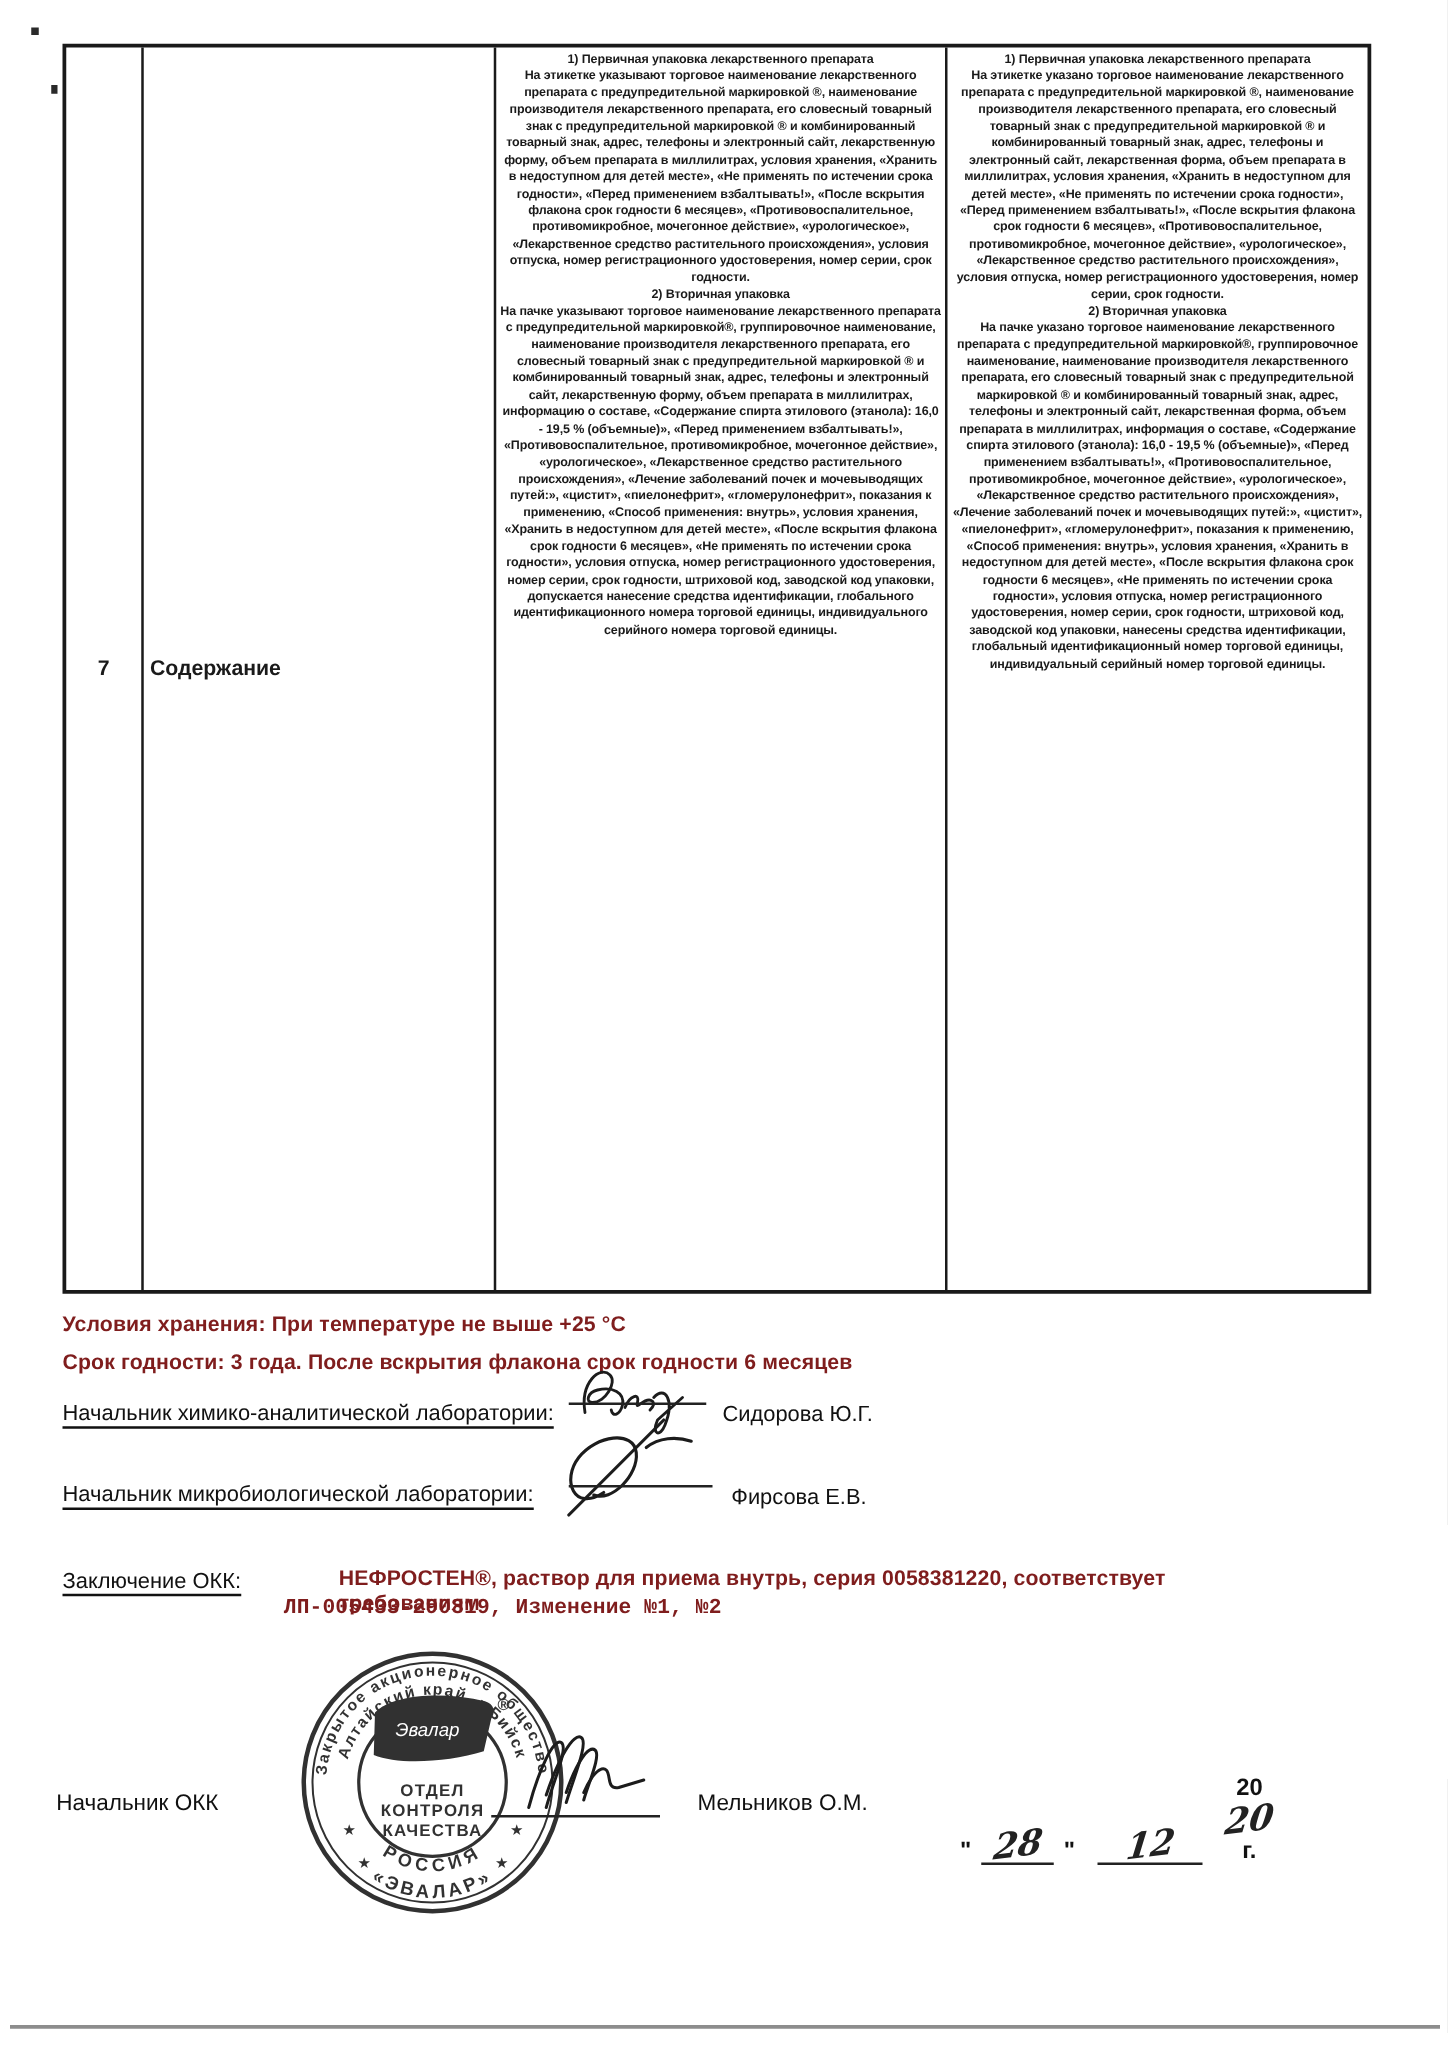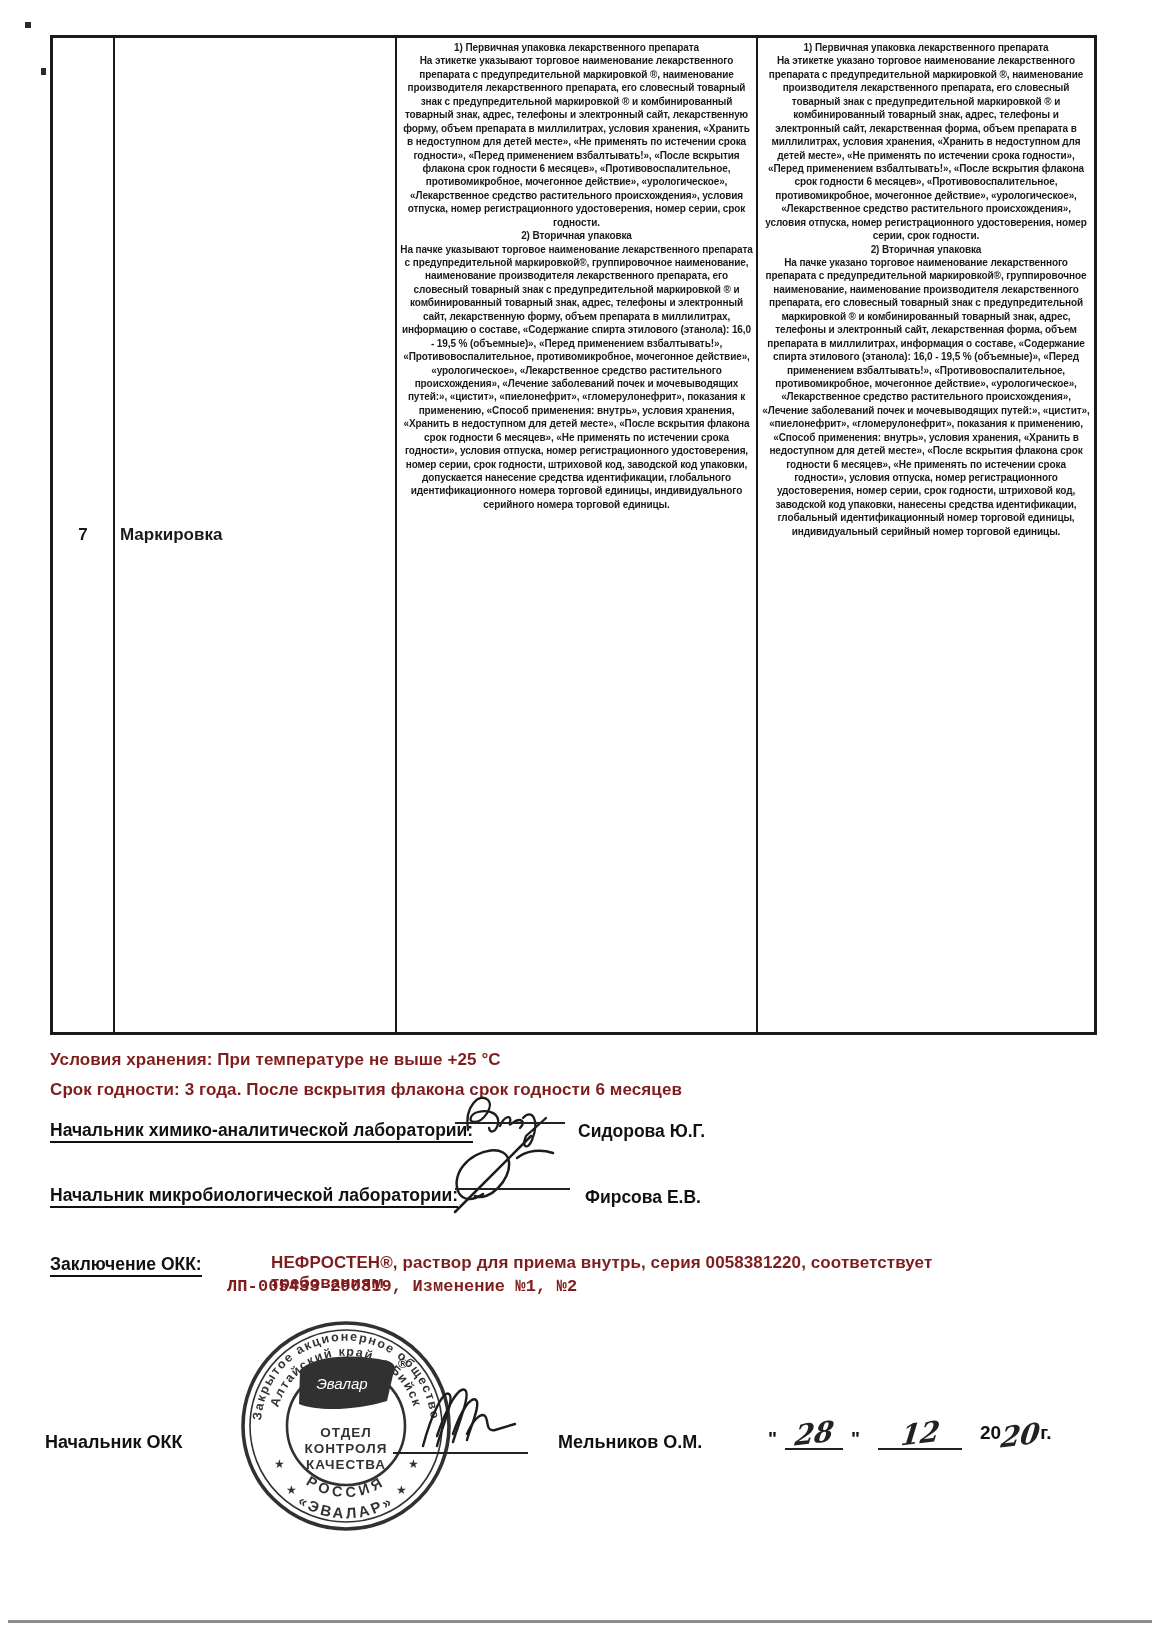--- a/index.html
+++ b/index.html
@@ -16,54 +16,54 @@
   .cell { box-sizing:border-box; border-left:2px solid #1a1a1a; overflow:hidden; color:#1a1a1a; }
   .cell.first { border-left:none; }
   .cell-num { display:flex; align-items:center; justify-content:center; font-weight:bold; font-size:17px; }
   .cell-rowlabel { display:flex; align-items:center; font-weight:bold; font-size:17px; padding-left:5px; }
   .cell-text {
     font-weight:bold; font-size:10px; line-height:1.345; text-align:center;
     white-space:pre-line; padding:3px 3px 2px 3px; letter-spacing:-0.1px;
   }
   
   .plain { position:absolute; font-size:17px; font-weight:600; color:#7f1d1d; letter-spacing:0.1px; }
-  .b { position:absolute; font-size:17.5px; font-weight:bold; color:#111; }
+  .b { position:absolute; font-size:17.5px; font-weight:normal; color:#111; }
   .u { border-bottom:2.5px solid #111; padding-bottom:1px; }
   .sig-line { position:absolute; border-bottom:2px solid #222; }
   .sig { position:absolute; }
   .sig path { fill:none; stroke:#1c1c1c; stroke-linecap:round; stroke-linejoin:round; }
   
   .date-row { position:absolute; left:768px; top:1420px; display:flex; align-items:flex-end; gap:8px;
               font-weight:bold; font-size:19px; color:#111; }
   .hand-slot { display:inline-flex; justify-content:center; align-items:flex-end;
                border-bottom:2px solid #222; }
   .hand { font-family:"DejaVu Serif", serif; font-style:italic; font-weight:bold; color:#222;
           display:inline-block; transform:rotate(-7deg) skewX(-14deg); font-size:28px; line-height:1; }
-  .year-grp { display:inline-flex; align-items:flex-start; }
+  .year-grp { display:inline-flex; align-items:center;flex-direction:column; }
   
   .stamp { position:absolute; left:238px; top:1318px; width:216px; height:216px; opacity:0.9; }
   .stamp text { fill:#1b1b1b; font-family:"Liberation Sans", sans-serif; }
   
   .speck { position:absolute; background:#2a2a2a; }
   .bottom-line { position:absolute; left:8px; top:1620px; width:1144px; height:3px; background:#8d8d8d; }
 </style>
 </head>
 <body>
 
 <div class="page">
 
   <div class="speck" style="left:25px; top:22px; width:6px; height:6px;"></div>
   <div class="speck" style="left:41px; top:68px; width:5px; height:7px;"></div>
 
   <div class="doc-table">
     <div class="cell first cell-num">
       <span>7</span>
     </div>
     <div class="cell cell-rowlabel">
-      <span>Маркировка</span>
+      <span>Содержание</span>
     </div>
     <div class="cell cell-text">1) Первичная упаковка лекарственного препарата
 На этикетке указывают торговое наименование лекарственного препарата с предупредительной маркировкой ®, наименование производителя лекарственного препарата, его словесный товарный знак с предупредительной маркировкой ® и комбинированный товарный знак, адрес, телефоны и электронный сайт, лекарственную форму, объем препарата в миллилитрах, условия хранения, «Хранить в недоступном для детей месте», «Не применять по истечении срока годности», «Перед применением взбалтывать!», «После вскрытия флакона срок годности 6 месяцев», «Противовоспалительное, противомикробное, мочегонное действие», «урологическое», «Лекарственное средство растительного происхождения», условия отпуска, номер регистрационного удостоверения, номер серии, срок годности.
 2) Вторичная упаковка
 На пачке указывают торговое наименование лекарственного препарата с предупредительной маркировкой®, группировочное наименование, наименование производителя лекарственного препарата, его словесный товарный знак с предупредительной маркировкой ® и комбинированный товарный знак, адрес, телефоны и электронный сайт, лекарственную форму, объем препарата в миллилитрах, информацию о составе, «Содержание спирта этилового (этанола): 16,0 - 19,5 % (объемные)», «Перед применением взбалтывать!», «Противовоспалительное, противомикробное, мочегонное действие», «урологическое», «Лекарственное средство растительного происхождения», «Лечение заболеваний почек и мочевыводящих путей:», «цистит», «пиелонефрит», «гломерулонефрит», показания к применению, «Способ применения: внутрь», условия хранения, «Хранить в недоступном для детей месте», «После вскрытия флакона срок годности 6 месяцев», «Не применять по истечении срока годности», условия отпуска, номер регистрационного удостоверения, номер серии, срок годности, штриховой код, заводской код упаковки, допускается нанесение средства идентификации, глобального идентификационного номера торговой единицы, индивидуального серийного номера торговой единицы.</div>
     <div class="cell cell-text">1) Первичная упаковка лекарственного препарата
 На этикетке указано торговое наименование лекарственного препарата с предупредительной маркировкой ®, наименование производителя лекарственного препарата, его словесный товарный знак с предупредительной маркировкой ® и комбинированный товарный знак, адрес, телефоны и электронный сайт, лекарственная форма, объем препарата в миллилитрах, условия хранения, «Хранить в недоступном для детей месте», «Не применять по истечении срока годности», «Перед применением взбалтывать!», «После вскрытия флакона срок годности 6 месяцев», «Противовоспалительное, противомикробное, мочегонное действие», «урологическое», «Лекарственное средство растительного происхождения», условия отпуска, номер регистрационного удостоверения, номер серии, срок годности.
 2) Вторичная упаковка
 На пачке указано торговое наименование лекарственного препарата с предупредительной маркировкой®, группировочное наименование, наименование производителя лекарственного препарата, его словесный товарный знак с предупредительной маркировкой ® и комбинированный товарный знак, адрес, телефоны и электронный сайт, лекарственная форма, объем препарата в миллилитрах, информация о составе, «Содержание спирта этилового (этанола): 16,0 - 19,5 % (объемные)», «Перед применением взбалтывать!», «Противовоспалительное, противомикробное, мочегонное действие», «урологическое», «Лекарственное средство растительного происхождения», «Лечение заболеваний почек и мочевыводящих путей:», «цистит», «пиелонефрит», «гломерулонефрит», показания к применению, «Способ применения: внутрь», условия хранения, «Хранить в недоступном для детей месте», «После вскрытия флакона срок годности 6 месяцев», «Не применять по истечении срока годности», условия отпуска, номер регистрационного удостоверения, номер серии, срок годности, штриховой код, заводской код упаковки, нанесены средства идентификации, глобальный идентификационный номер торговой единицы, индивидуальный серийный номер торговой единицы.</div>
   </div>

